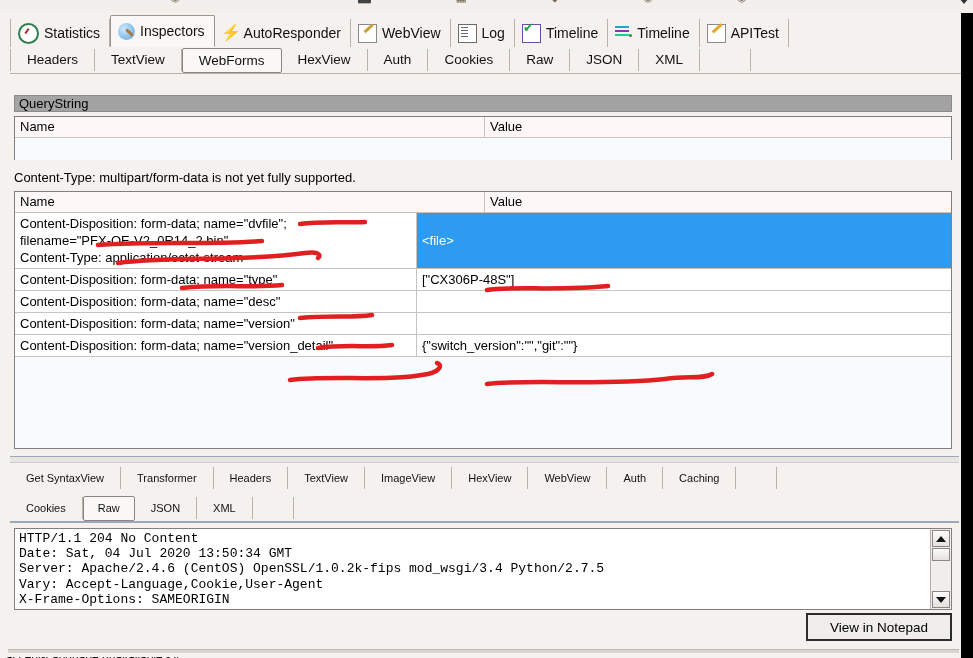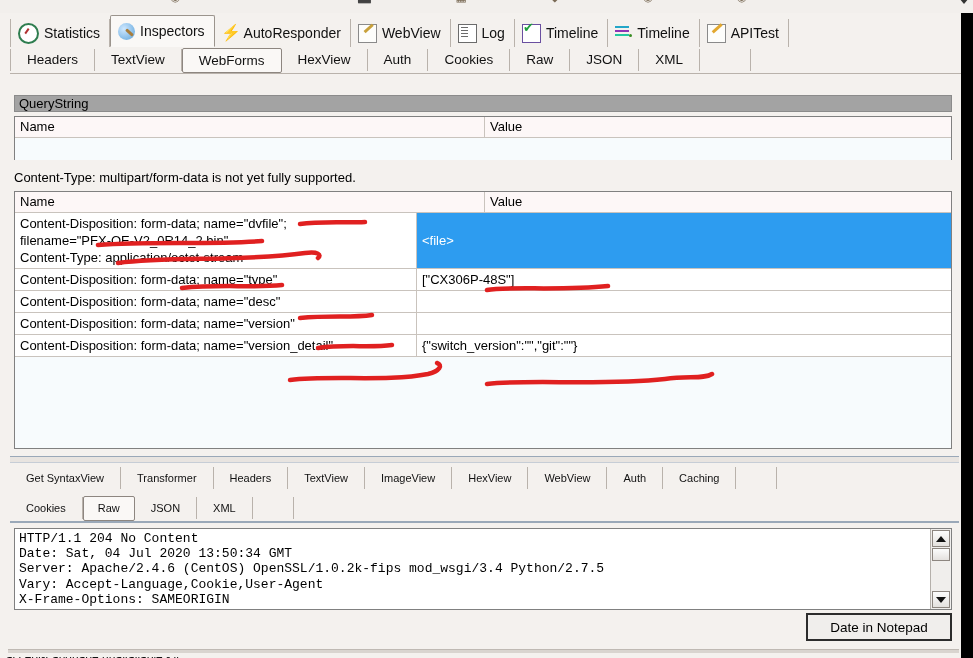--- a/index.html
+++ b/index.html
@@ -412,21 +412,21 @@
         <div class="vs-btn up">
           <span class="vs-arrow-up"></span>
         </div>
         <div class="vs-thumb"></div>
         <div class="vs-btn down">
           <span class="vs-arrow-dn"></span>
         </div>
       </div>
     </div>
 
-    <div id="notepad-btn">Date in Notepad</div>
+    <div id="notepad-btn">View in Notepad</div>
 
     <div class="bottom-sep"></div>
     <div class="bottom-clip">
       <span>accept-Language.unavailable - if</span>
     </div>
   </div>
 
   <svg class="ink" style="left:0;top:0;width:973px;height:658px">
     <g fill="none" stroke="#e02020" stroke-width="4.5" stroke-linecap="round">
       <path d="M300,224 C320,221 345,223 365,222"></path>

